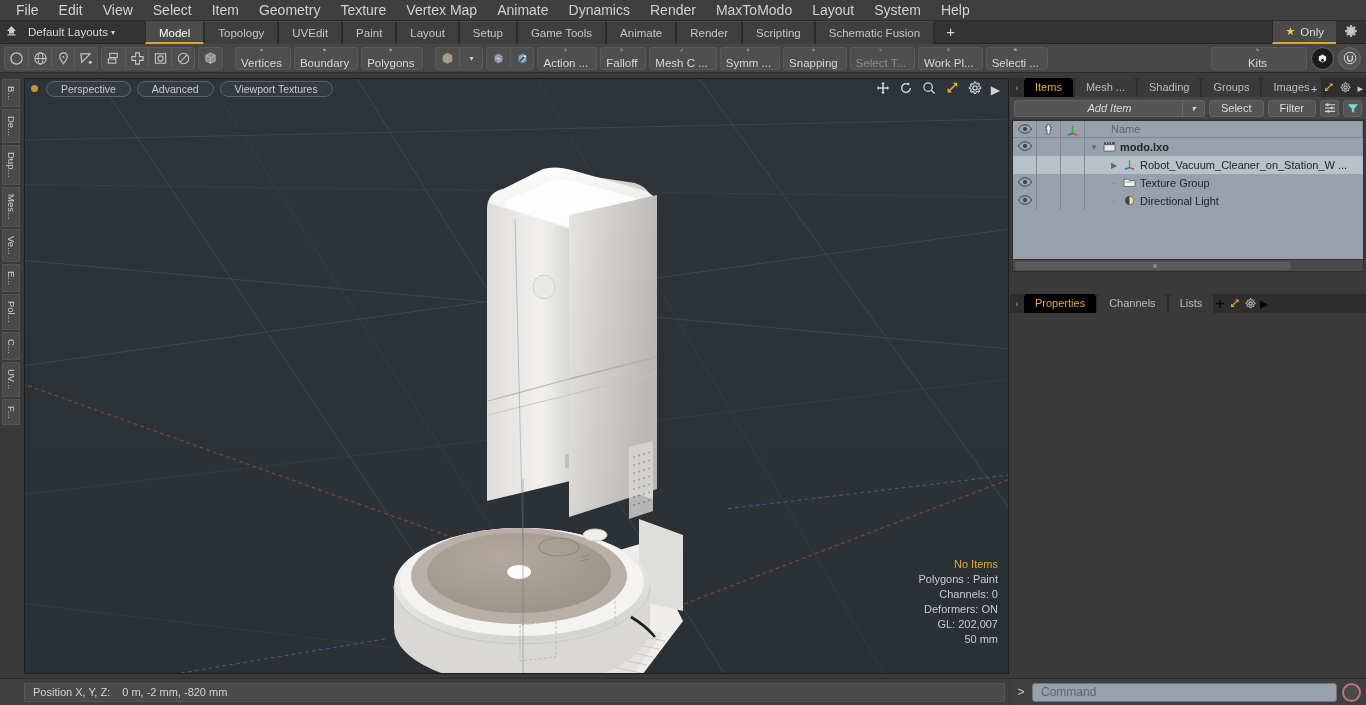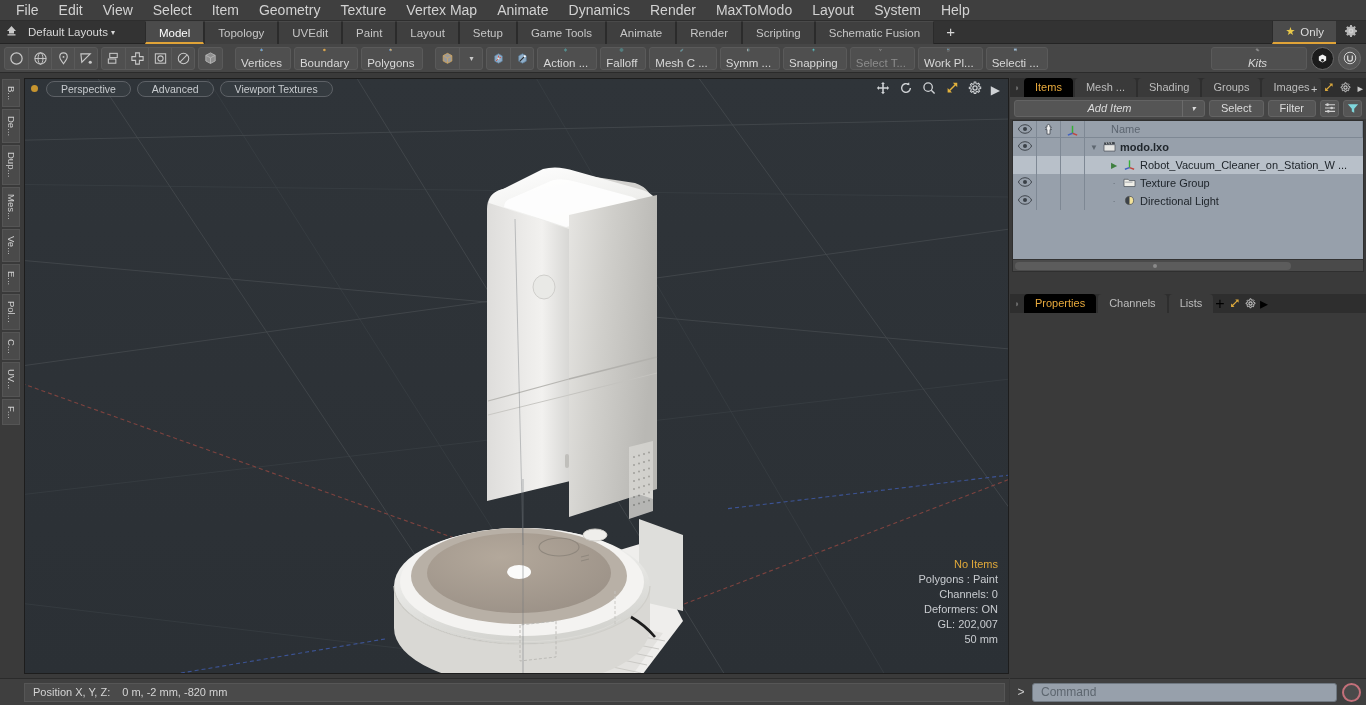--- a/index.html
+++ b/index.html
@@ -58,21 +58,21 @@
     color:#c9c9c9;
   }
   .tb-btn + .tb-btn { border-left:1px solid #5a5a5a; }
   .tb-lbl {
     display:flex; align-items:center; gap:5px; height:23px; padding:0 8px 0 5px;
     background:#4f4f4f; border:1px solid #5a5a5a; border-radius:3px;
     color:#d8d8d8; font-size:11.5px; white-space:nowrap;flex-direction:column;
   }
   .tb-lbl.dim { color:#8c8c8c; }
   .tb-sep { width:6px; }
-  .toolbar .right { position:absolute; right:5px; display:flex; align-items:center; gap:4px;font-style:italic;}
+  .toolbar .right { position:absolute; right:5px; display:flex; align-items:center; gap:4px;}
   .round-btn {
     width:23px; height:23px; border-radius:50%; background:#1c1c1c; border:1px solid #6a6a6a;
     display:flex;align-items:center;justify-content:center;color:#e8e8e8;font-size:12px;
   }
   .round-btn.grey { background:#555; }
 
   
   .vstrip {
     position:absolute; left:0; top:77px; width:22px; height:597px;
     background:#3a3a3a; display:flex; flex-direction:column; padding-top:2px;

